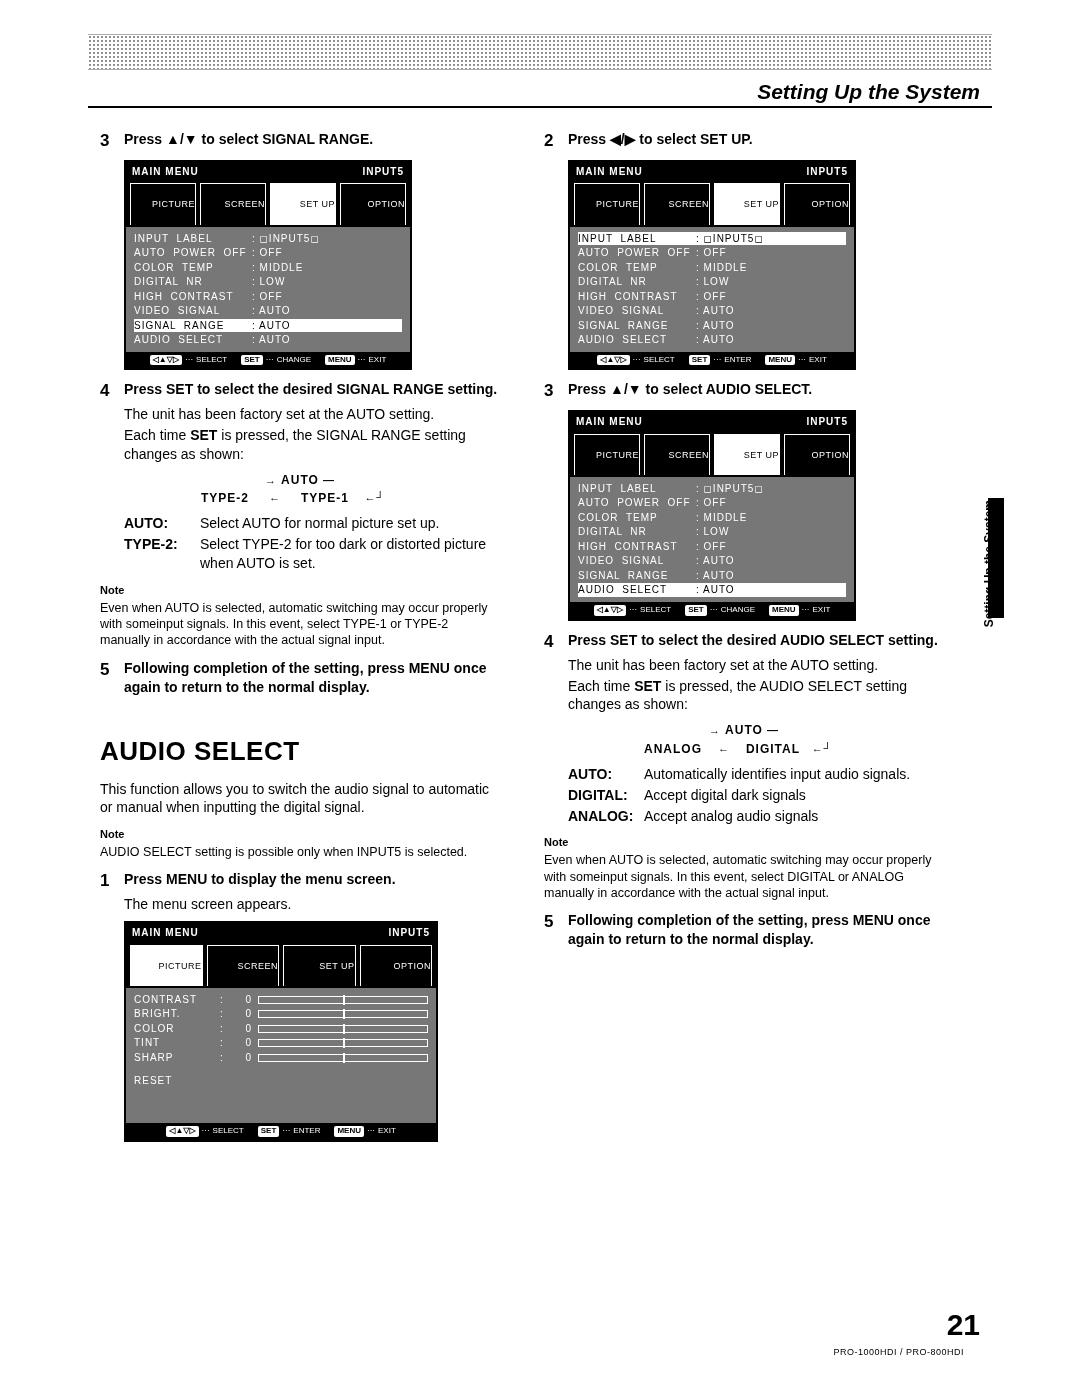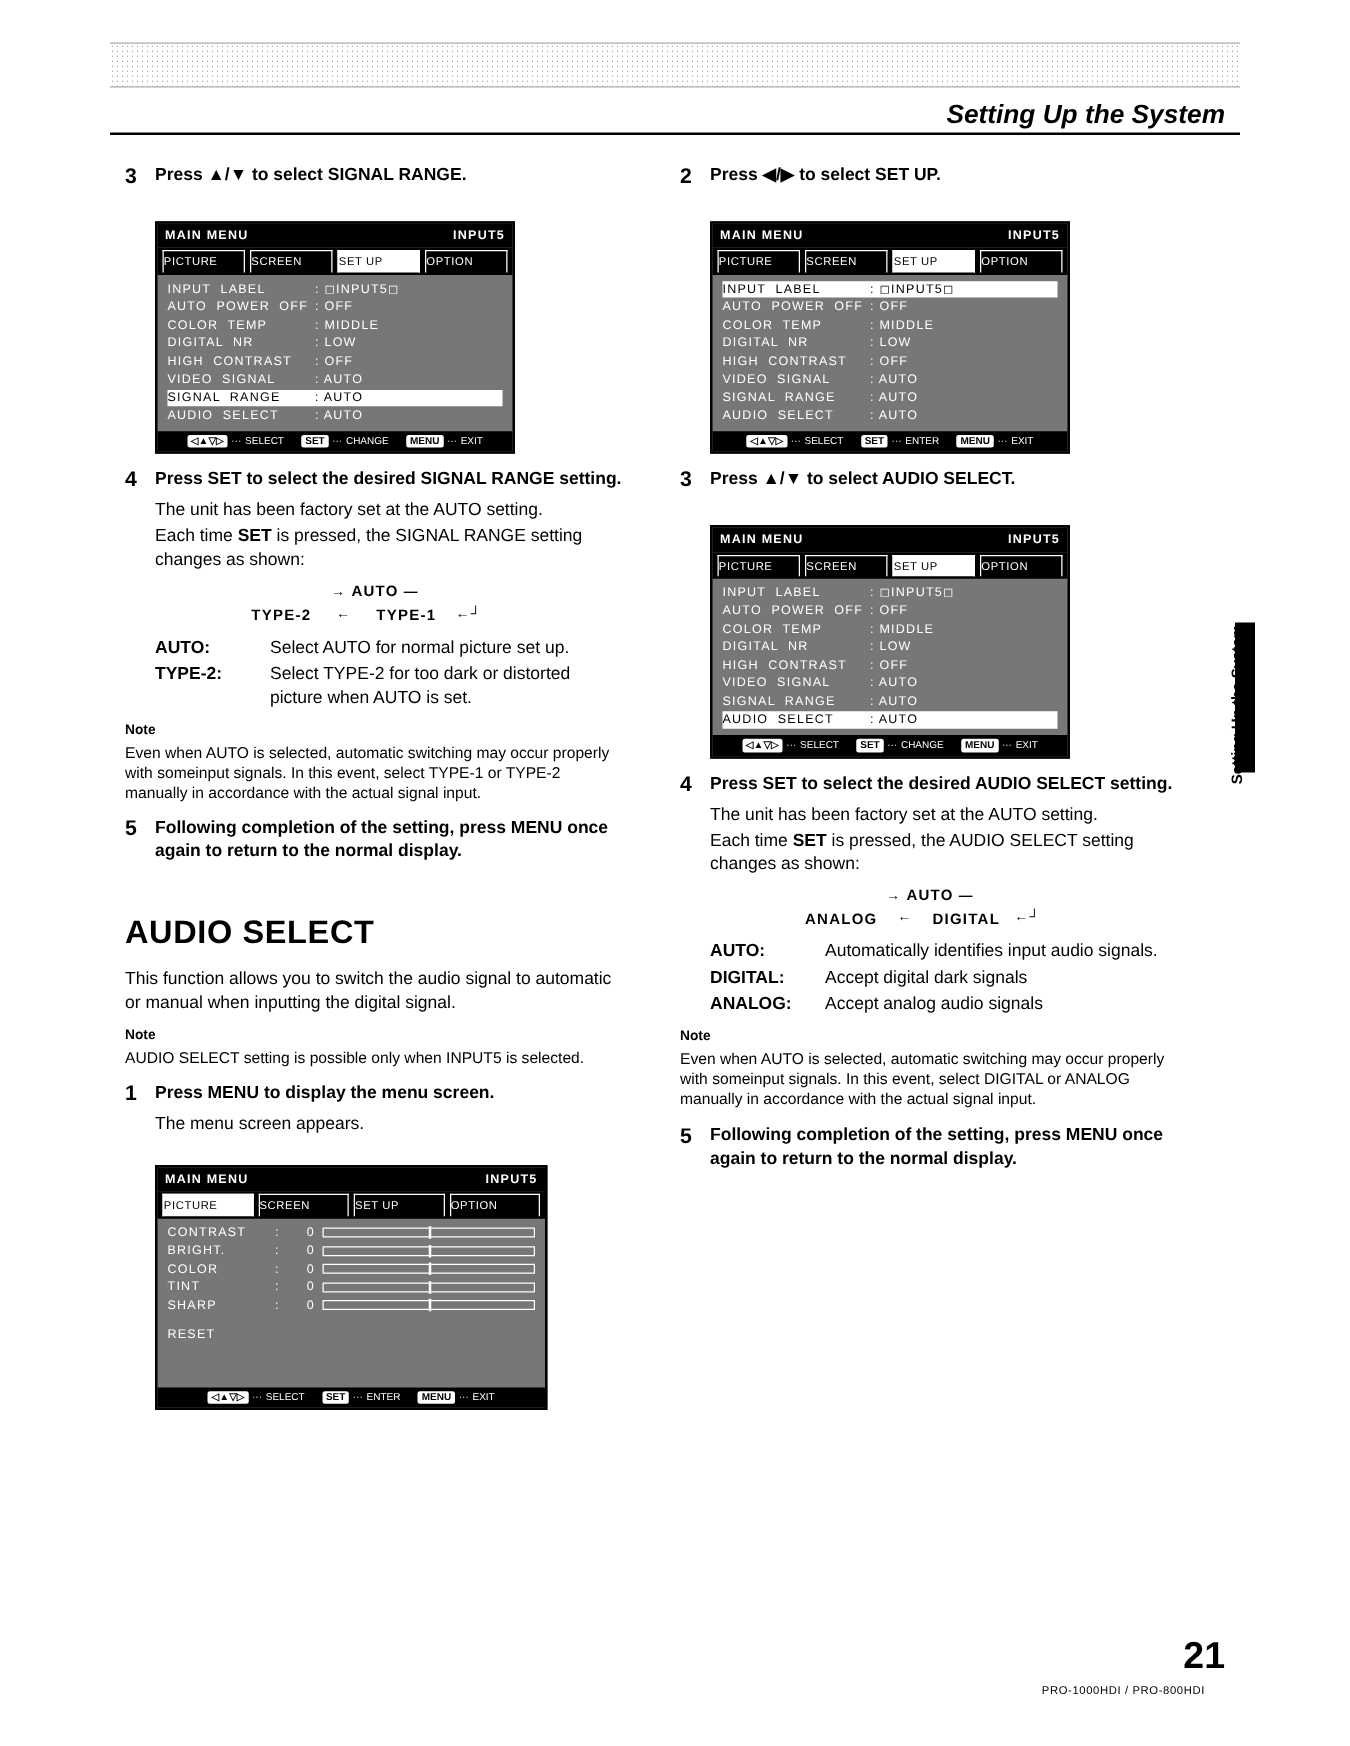--- a/index.html
+++ b/index.html
@@ -16,33 +16,33 @@
     transform-origin:right top;font-weight:bold;font-size:12px;white-space:nowrap;}
   .pgnum{position:absolute;right:100px;bottom:55px;font-weight:bold;font-size:30px;}
   .model{position:absolute;right:116px;bottom:40px;font-size:9px;letter-spacing:0.5px;}
   .col{position:absolute;top:120px;width:400px;font-size:14px;line-height:1.35;}
   .colL{left:100px;} .colR{left:544px;}
   .step{display:flex;margin-top:10px;}
   .step-num{font-weight:bold;font-size:17px;width:24px;flex:none;}
   .step-txt{font-weight:bold;}
   .step-body{margin-left:24px;margin-top:2px;}
   .defs{margin-left:24px;margin-top:8px;}
-  .defrow{display:flex;margin-bottom:2px;gap:16px;}
+  .defrow{display:flex;margin-bottom:2px;}
   .defk{width:76px;flex:none;font-weight:bold;}
   .note-h{font-weight:bold;font-size:11px;margin-top:10px;}
   .note-b{font-size:12.5px;line-height:1.3;margin-top:2px;}
   h2.section{font-size:26px;font-weight:bold;margin:38px 0 10px 0;letter-spacing:0.5px;}
 
   
-  .osd{width:284px;margin:24px 0 4px 24px;border:2px solid #000;background:#777;
+  .osd{width:284px;margin:7px 0 4px 24px;border:2px solid #000;background:#777;
     font-family:Helvetica,Arial,sans-serif;color:#fff;font-size:10px;}
   .osd .bar{display:flex;justify-content:space-between;background:#000;
     padding:3px 6px;font-weight:bold;letter-spacing:1px;}
   .osd .tabs{display:flex;background:#000;padding:0 2px;}
-  .osd .tab{flex:1;text-align:left;padding:2px 0;margin:2px;border:1px solid #fff;
+  .osd .tab{flex:1;text-align:right;padding:14px 0;margin:2px;border:1px solid #fff;
     border-bottom:none;font-size:9px;letter-spacing:0.5px;background:#000;}
   .osd .tab.on{background:#fff;color:#000;}
   .osd .body{min-height:112px;padding:4px 8px;}
   .osd .row{display:flex;letter-spacing:1px;margin:1px 0;white-space:pre;}
   .osd .row.sel{background:#fff;color:#000;}
   .osd .row .k{width:118px;}
   .osd .picrow{display:flex;align-items:center;margin:1px 0;letter-spacing:1px;}
   .osd .picrow .k{width:86px;}
   .osd .picrow .c{width:8px;}
   .osd .picrow .v{width:24px;text-align:right;margin-right:6px;}

